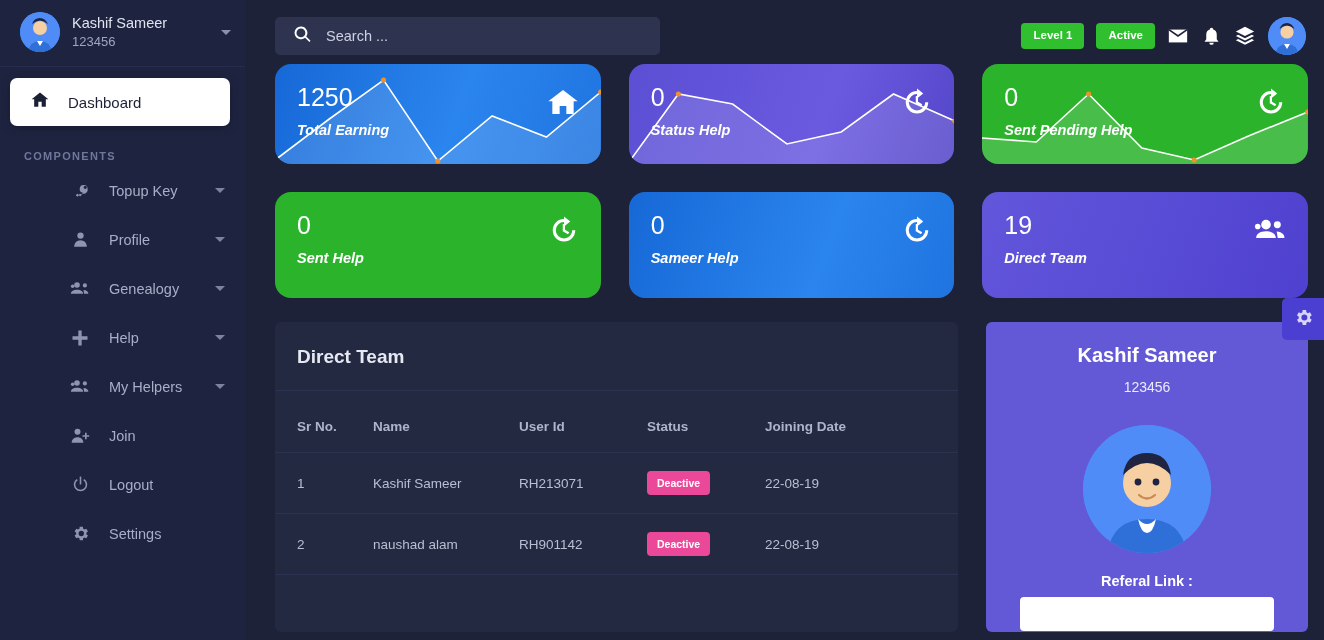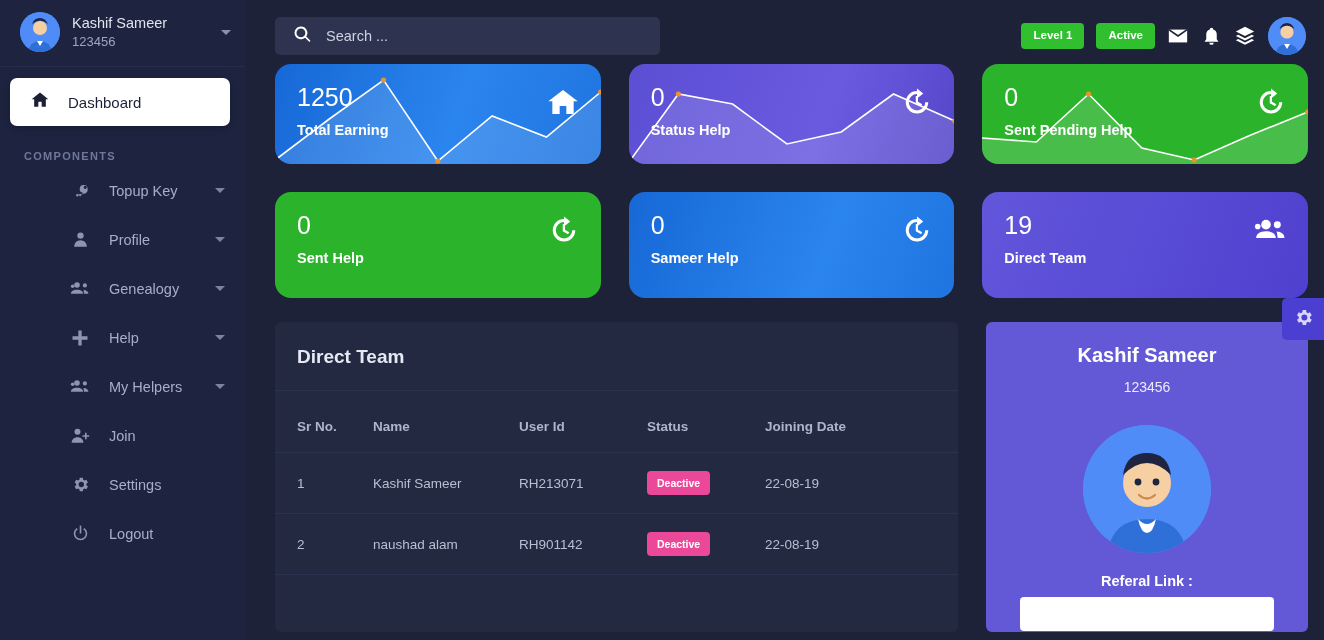--- a/index.html
+++ b/index.html
@@ -90,21 +90,21 @@
 
   
   .cards { display: flex; gap: 28px; }
   .card {
     flex: 1; height: 100px; border-radius: 16px; position: relative;
     overflow: hidden; color: #fff; cursor: pointer;
   }
   .card .spark { position: absolute; inset: 0; width: 100%; height: 100%; }
   .card-body { position: relative; padding: 20px 22px; }
   .card-num { font-size: 25px; font-weight: 400; line-height: 1.05; }
-  .card-lbl { font-size: 14.5px; margin-top: 12px; font-weight: 600; }
+  .card-lbl { font-size: 14.5px; margin-top: 12px; font-weight: 600; font-style: italic; }
   .card-ico { position: absolute; right: 22px; top: 22px; }
   .card-ico svg { fill: #fff; }
   .c-blue   { background: linear-gradient(110deg,#1668d6 0%, #2b85ee 55%, #1f74e0 100%); }
   .c-purple { background: linear-gradient(110deg,#5b4fd4 0%, #6a5ae0 60%, #5446c9 100%); }
   .c-green  { background: #2cb32c; }
   .c-blue2  { background: linear-gradient(110deg,#1668d6 0%, #2b85ee 60%, #1f74e0 100%); }
   .c-purple2{ background: linear-gradient(110deg,#6256db 0%, #4f41cf 100%); }
   .row2 { margin-top: 28px; }
   .row2 .card { height: 106px; }
 
@@ -263,34 +263,34 @@
               <path d="M2 20c0-4 3.2-6.6 7-6.6s7 2.6 7 6.6z"></path>
               <path d="M18 8h2v3h3v2h-3v3h-2v-3h-3v-2h3z"></path>
             </svg>
         </span>
         <span class="nav-label">Join</span>
       </div>
 
       <div class="nav-item">
         <span class="nav-ico">
           <svg viewBox="0 0 24 24" width="19" height="19">
-              <path d="M19.4 13a7.6 7.6 0 000-2l2-1.5-2-3.4-2.4 1a7.6 7.6 0 00-1.7-1L15 3.5h-4l-.3 2.6a7.6 7.6 0 00-1.7 1l-2.4-1-2 3.4L6.6 11a7.6 7.6 0 000 2l-2 1.5 2 3.4 2.4-1a7.6 7.6 0 001.7 1l.3 2.6h4l.3-2.6a7.6 7.6 0 001.7-1l2.4 1 2-3.4zM13 15.4A3.4 3.4 0 1116.4 12 3.4 3.4 0 0113 15.4z"></path>
-            </svg>
-        </span>
-        <span class="nav-label">Settings</span>
-      </div>
-
-      <div class="nav-item">
-        <span class="nav-ico">
-          <svg viewBox="0 0 24 24" width="19" height="19">
               <path d="M11 2h2v10h-2z"></path>
               <path d="M7.3 4.9A8.5 8.5 0 1016.7 4.9l-1.2 1.7a6.5 6.5 0 11-7 0z"></path>
             </svg>
         </span>
         <span class="nav-label">Logout</span>
+      </div>
+
+      <div class="nav-item">
+        <span class="nav-ico">
+          <svg viewBox="0 0 24 24" width="19" height="19">
+              <path d="M19.4 13a7.6 7.6 0 000-2l2-1.5-2-3.4-2.4 1a7.6 7.6 0 00-1.7-1L15 3.5h-4l-.3 2.6a7.6 7.6 0 00-1.7 1l-2.4-1-2 3.4L6.6 11a7.6 7.6 0 000 2l-2 1.5 2 3.4 2.4-1a7.6 7.6 0 001.7 1l.3 2.6h4l.3-2.6a7.6 7.6 0 001.7-1l2.4 1 2-3.4zM13 15.4A3.4 3.4 0 1116.4 12 3.4 3.4 0 0113 15.4z"></path>
+            </svg>
+        </span>
+        <span class="nav-label">Settings</span>
       </div>
 
     </nav>
   </aside>
 
   <div class="main">
 
     <header class="topbar">
       <div class="search">
         <span>

